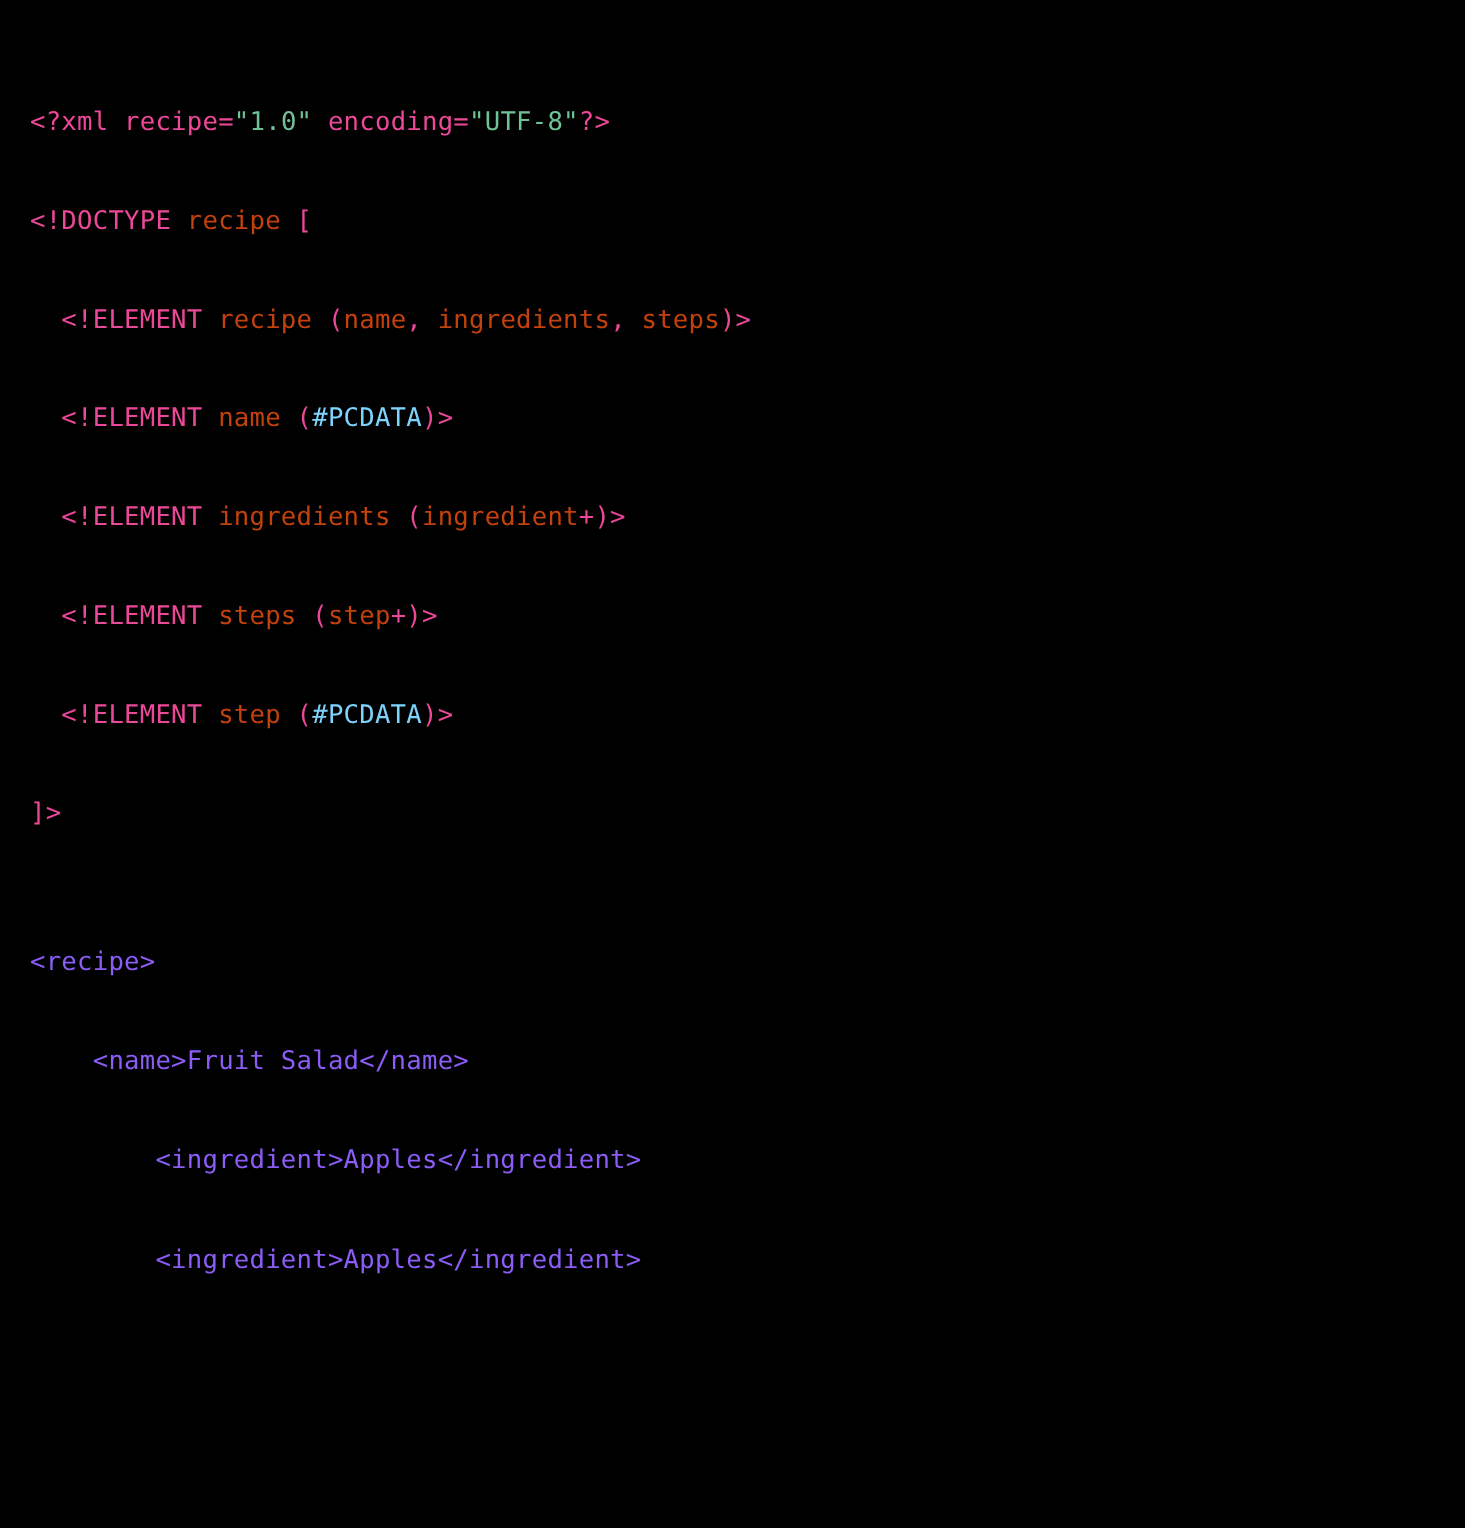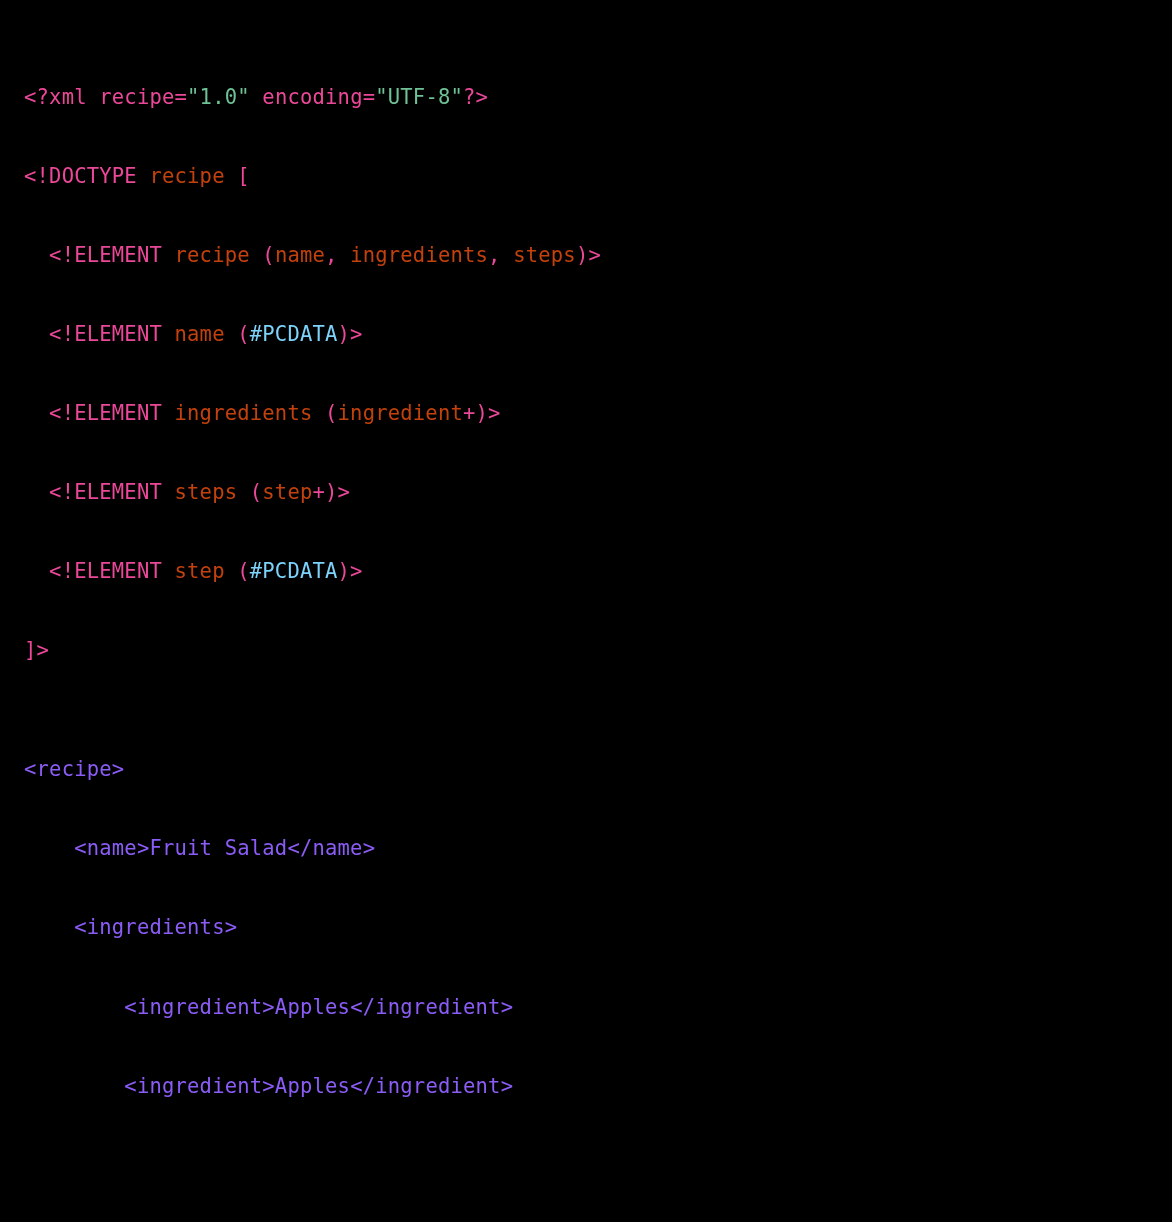--- a/index.html
+++ b/index.html
@@ -32,21 +32,20 @@
 <span class="line"><span class="gray">&lt;!DOCTYPE </span><span class="blue">recipe</span><span class="gray"> [</span></span>
 <span class="line"><span class="gray">  </span><span class="gray">&lt;!ELEMENT </span><span class="blue">recipe</span><span class="gray"> (</span><span class="blue">name</span><span class="gray">, </span><span class="blue">ingredients</span><span class="gray">, </span><span class="blue">steps</span><span class="gray">)&gt;</span></span>
 <span class="line"><span class="gray">  </span><span class="gray">&lt;!ELEMENT </span><span class="blue">name</span><span class="gray"> (</span><span class="teal">#PCDATA</span><span class="gray">)&gt;</span></span>
 <span class="line"><span class="gray">  </span><span class="gray">&lt;!ELEMENT </span><span class="blue">ingredients</span><span class="gray"> (</span><span class="blue">ingredient</span><span class="gray">+</span><span class="gray">)&gt;</span></span>
 <span class="line"><span class="gray">  </span><span class="gray">&lt;!ELEMENT </span><span class="blue">steps</span><span class="gray"> (</span><span class="blue">step</span><span class="gray">+</span><span class="gray">)&gt;</span></span>
 <span class="line"><span class="gray">  </span><span class="gray">&lt;!ELEMENT </span><span class="blue">step</span><span class="gray"> (</span><span class="teal">#PCDATA</span><span class="gray">)&gt;</span></span>
 <span class="line gray">]&gt;</span>
 <span class="line"></span>
 <span class="line white">&lt;recipe&gt;</span>
 <span class="line"><span class="white">    </span><span class="white">&lt;name&gt;</span><span class="white">Fruit Salad</span><span class="white">&lt;/name&gt;</span></span>
-<span class="line"><span class="white">    </span><span class="white">&lt;ingredients&gt;</span></span>
 <span class="line"><span class="white">        </span><span class="white">&lt;ingredient&gt;</span><span class="white">Apples</span><span class="white">&lt;/ingredient&gt;</span></span>
 <span class="line"><span class="white">        </span><span class="white">&lt;ingredient&gt;</span><span class="white">Apples</span><span class="white">&lt;/ingredient&gt;</span></span>
 
 
 
 
 
 
 
 

